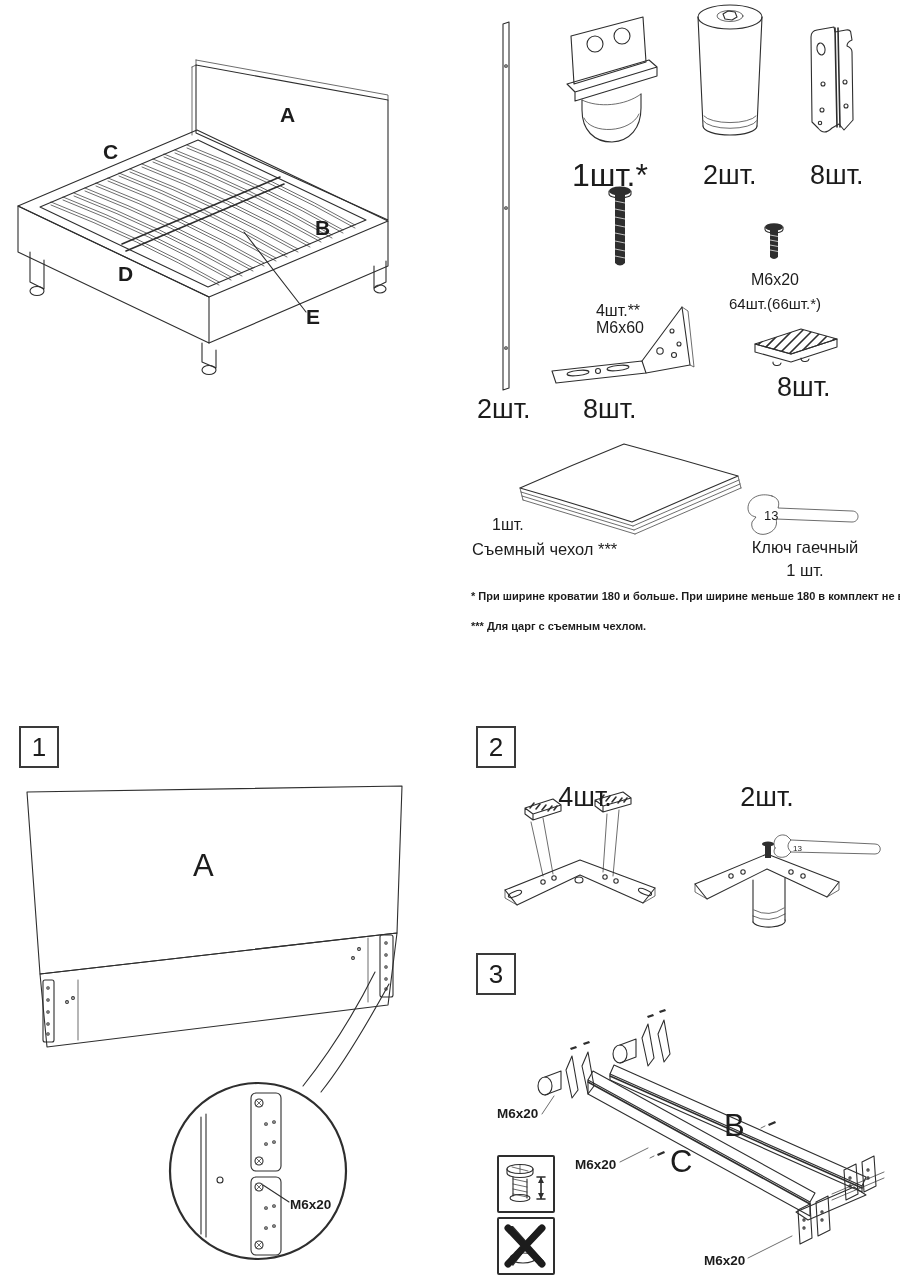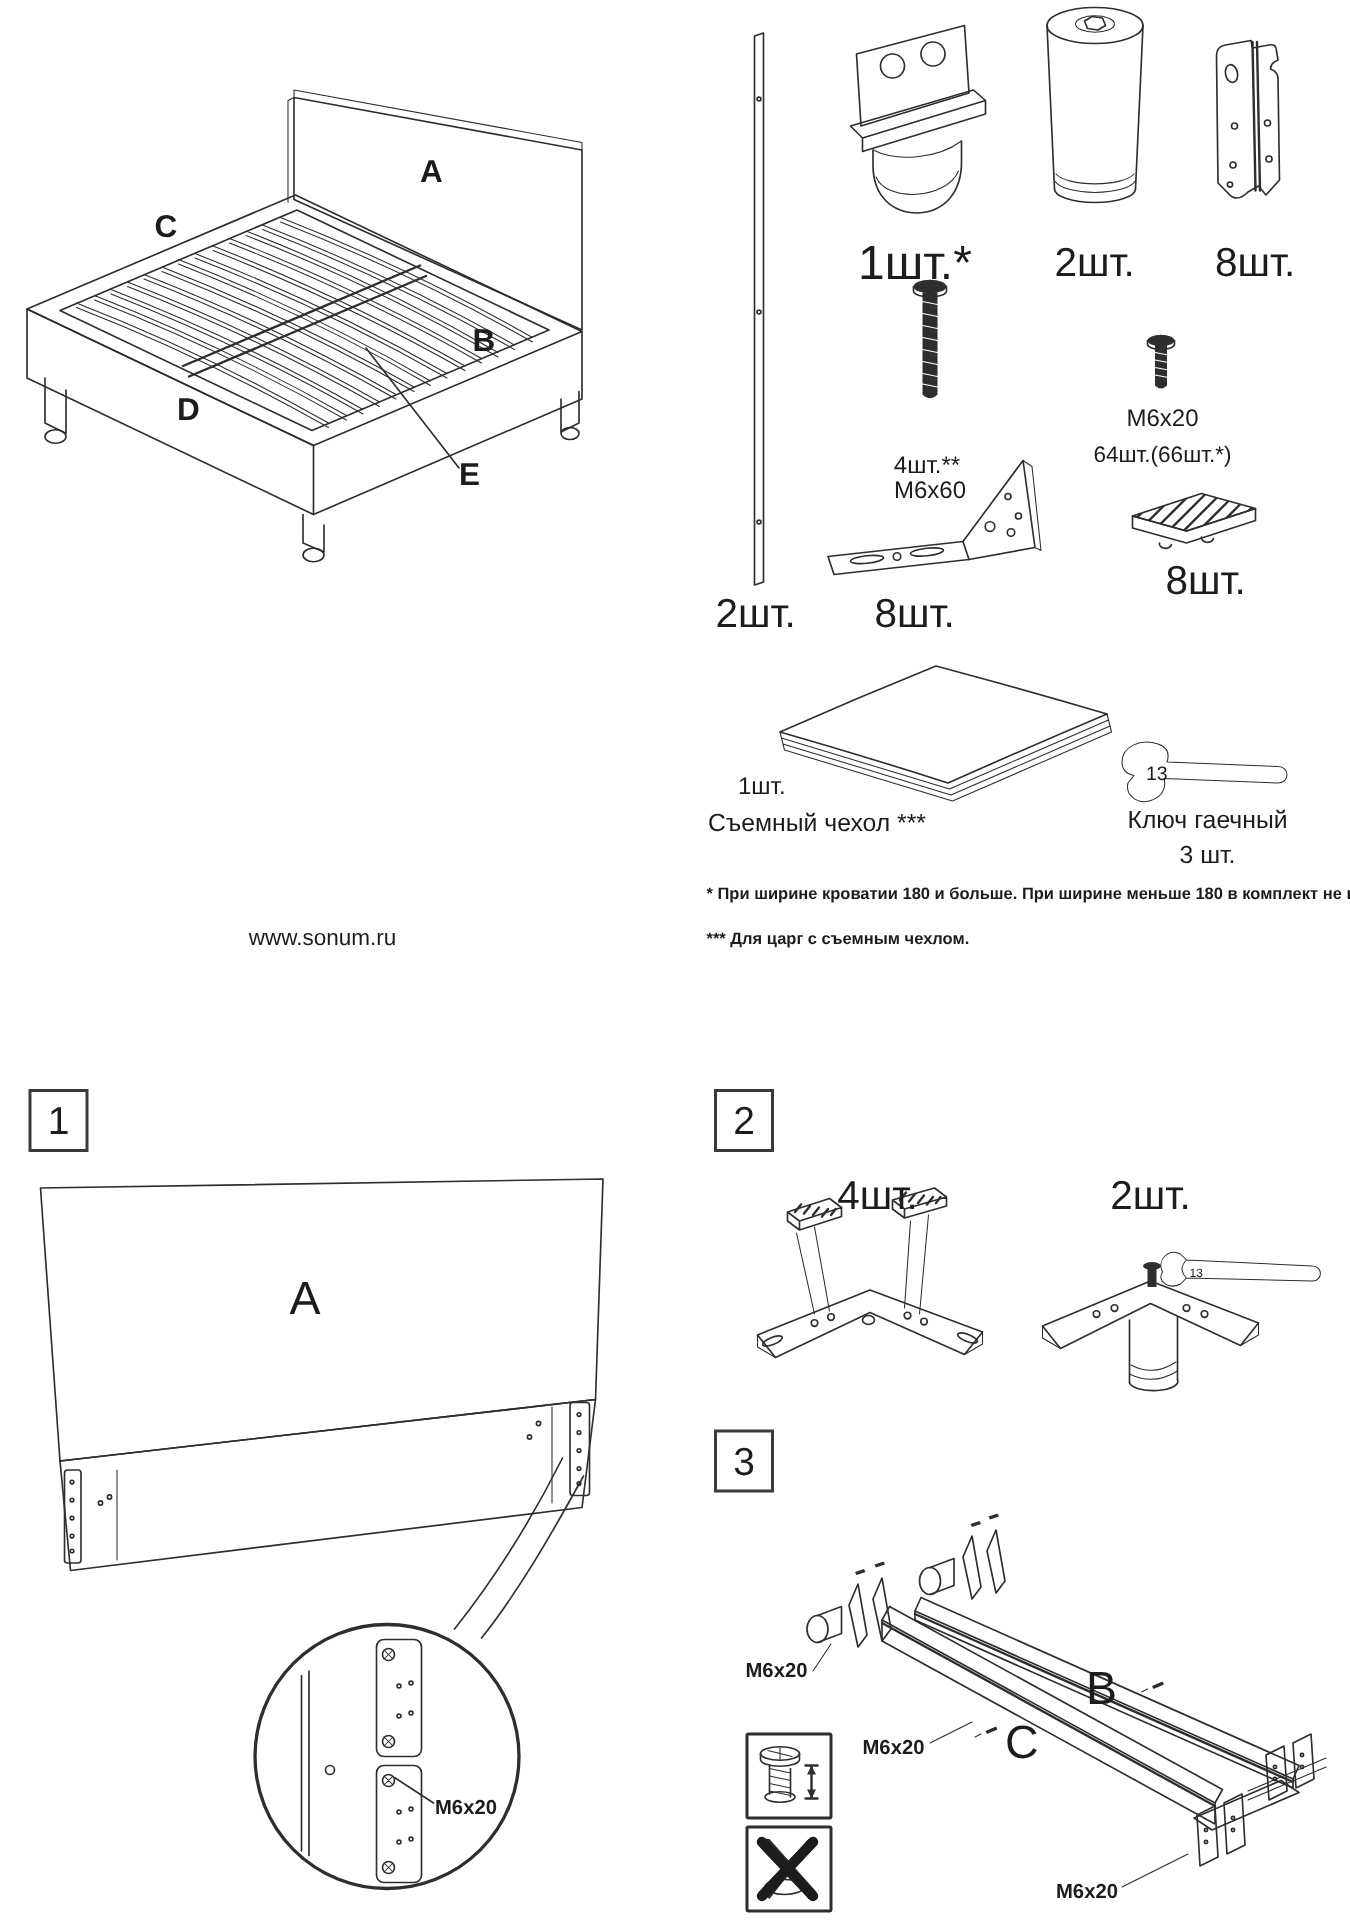--- a/index.html
+++ b/index.html
@@ -58,21 +58,20 @@
     <ellipse cx="380" cy="279" rx="6" ry="4"></ellipse>
 
     <path d="M306,302 L244,222"></path>
   </svg>
   <div class="lbl letter" style="left:280px;top:103px;">A</div>
   <div class="lbl letter" style="left:103px;top:140px;">C</div>
   <div class="lbl letter" style="left:315px;top:216px;">B</div>
   <div class="lbl letter" style="left:118px;top:262px;">D</div>
   <div class="lbl letter" style="left:306px;top:305px;">E</div>
 
-  <div class="lbl url ctr" style="left:55px;top:617px;width:320px;">www.sonum.ru</div>
 
   <svg class="draw" style="left:492px;top:18px;" width="30" height="378" viewBox="0 0 30 378">
     <path d="M11,6 L11,372 M17,4 L17,370 M11,6 L17,4 M11,372 L17,370"></path>
     <circle cx="14" cy="48" r="1.3"></circle>
       <circle cx="14" cy="190" r="1.3"></circle>
       <circle cx="14" cy="330" r="1.3"></circle>
   </svg>
   <div class="lbl qty-lg" style="left:477px;top:394px;">2шт.</div>
 
   <svg class="draw" style="left:553px;top:8px;" width="110" height="140" viewBox="0 0 110 140">
@@ -157,21 +156,21 @@
     <path class="thin" d="M125,88 L231,42 M126,92 L232,46 M127,96 L233,50 M13,54 L125,88 M14,58 L126,92 M15,62 L127,96 M230,38 L233,50 M12,50 L15,62"></path>
   </svg>
   <div class="lbl qty-md" style="left:492px;top:516px;">1шт.</div>
   <div class="lbl" style="left:472px;top:540px;font-size:16.5px;">Съемный чехол ***</div>
 
   <svg class="draw" style="left:738px;top:486px;" width="132" height="52" viewBox="0 0 132 52">
     <path class="thin" d="M34,10 C22,6 10,12 10,22 C10,27 13,30 18,31 L14,36 C12,44 20,50 28,48 C36,46 40,40 38,33 L114,36 C122,36 122,25 114,25 L40,22 C42,16 40,12 34,10 Z"></path>
     <text x="26" y="34" font-size="13">13</text>
   </svg>
   <div class="lbl ctr" style="left:735px;top:538px;width:140px;font-size:16.5px;">Ключ гаечный</div>
-  <div class="lbl ctr" style="left:735px;top:561px;width:140px;font-size:16.5px;">3 шт.</div>
+  <div class="lbl ctr" style="left:735px;top:561px;width:140px;font-size:16.5px;">1 шт.</div>
 
   <div class="lbl fine" style="left:471px;top:589px;">* При ширине кроватии 180 и больше. При ширине меньше  180 в комплект не входит.</div>
   <div class="lbl fine" style="left:471px;top:619px;text-align:right;">*** Для царг с съемным чехлом.</div>
 
   <div class="stepbox" style="left:19px;top:726px;">
     <span>1</span>
   </div>
   <svg class="draw" style="left:5px;top:772px;" width="440" height="508" viewBox="0 0 440 508">
 
     <path d="M22,20 L397,14 L392,161 L35,202 Z"></path>

